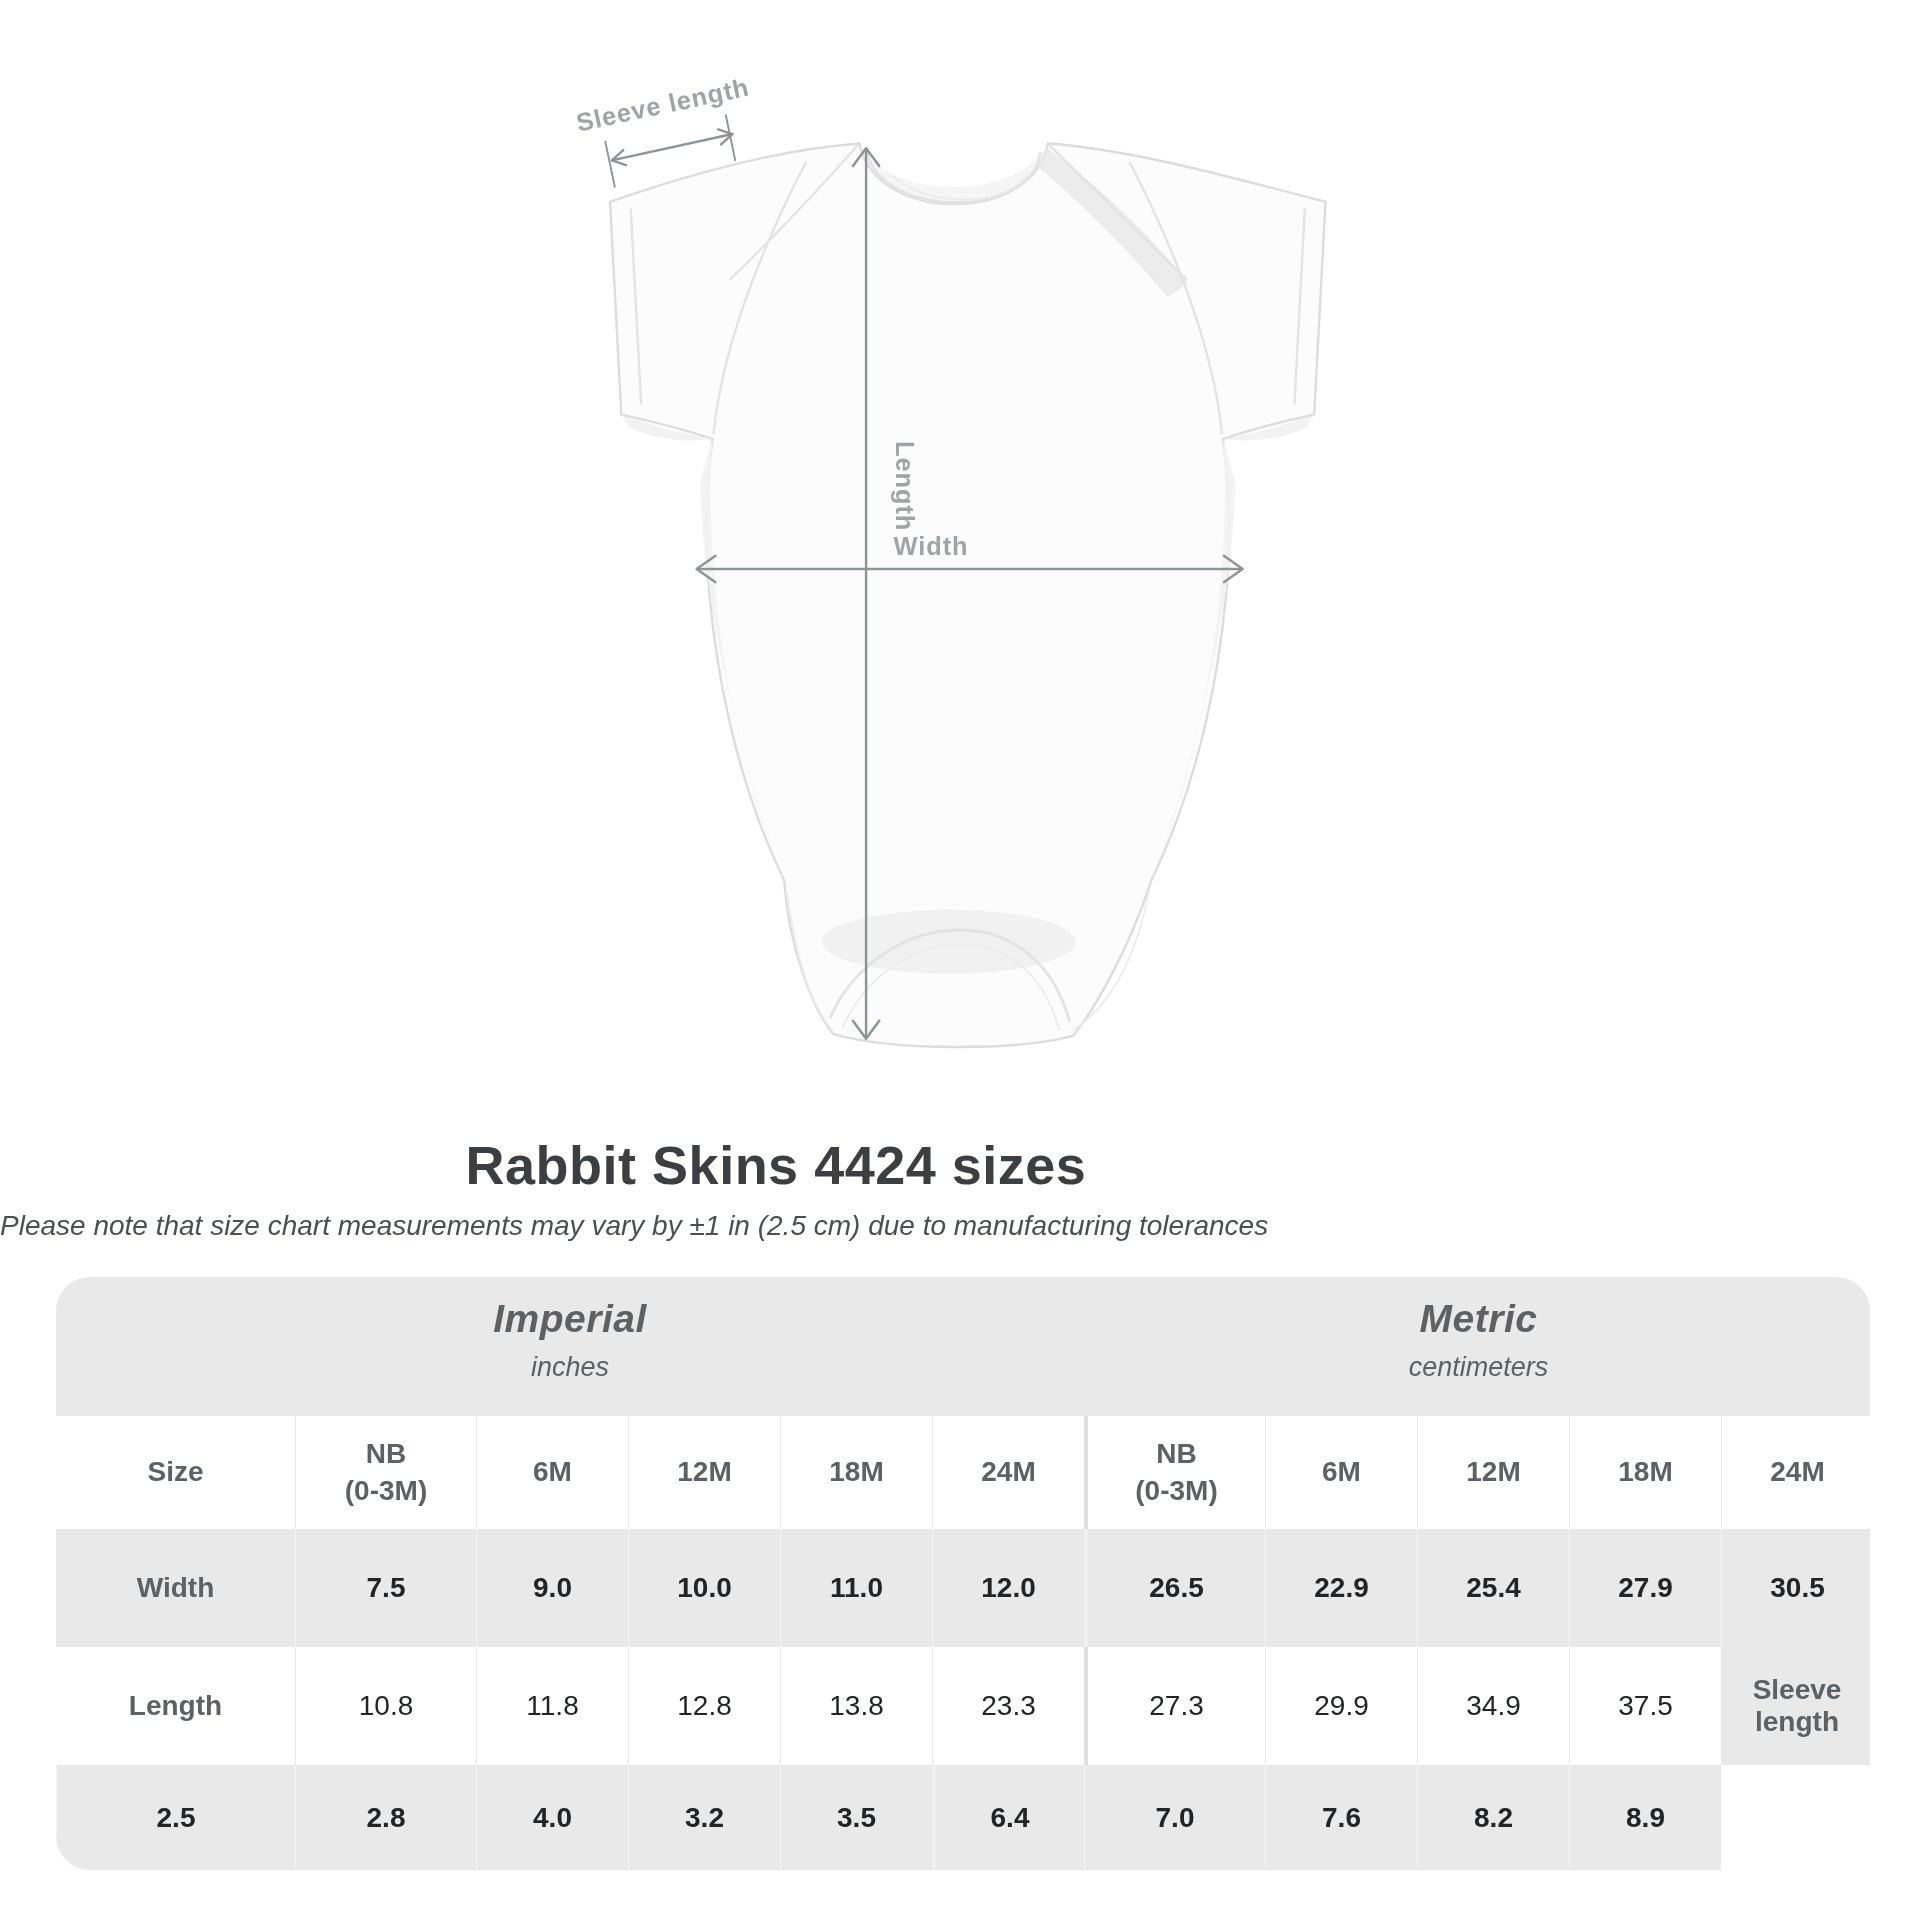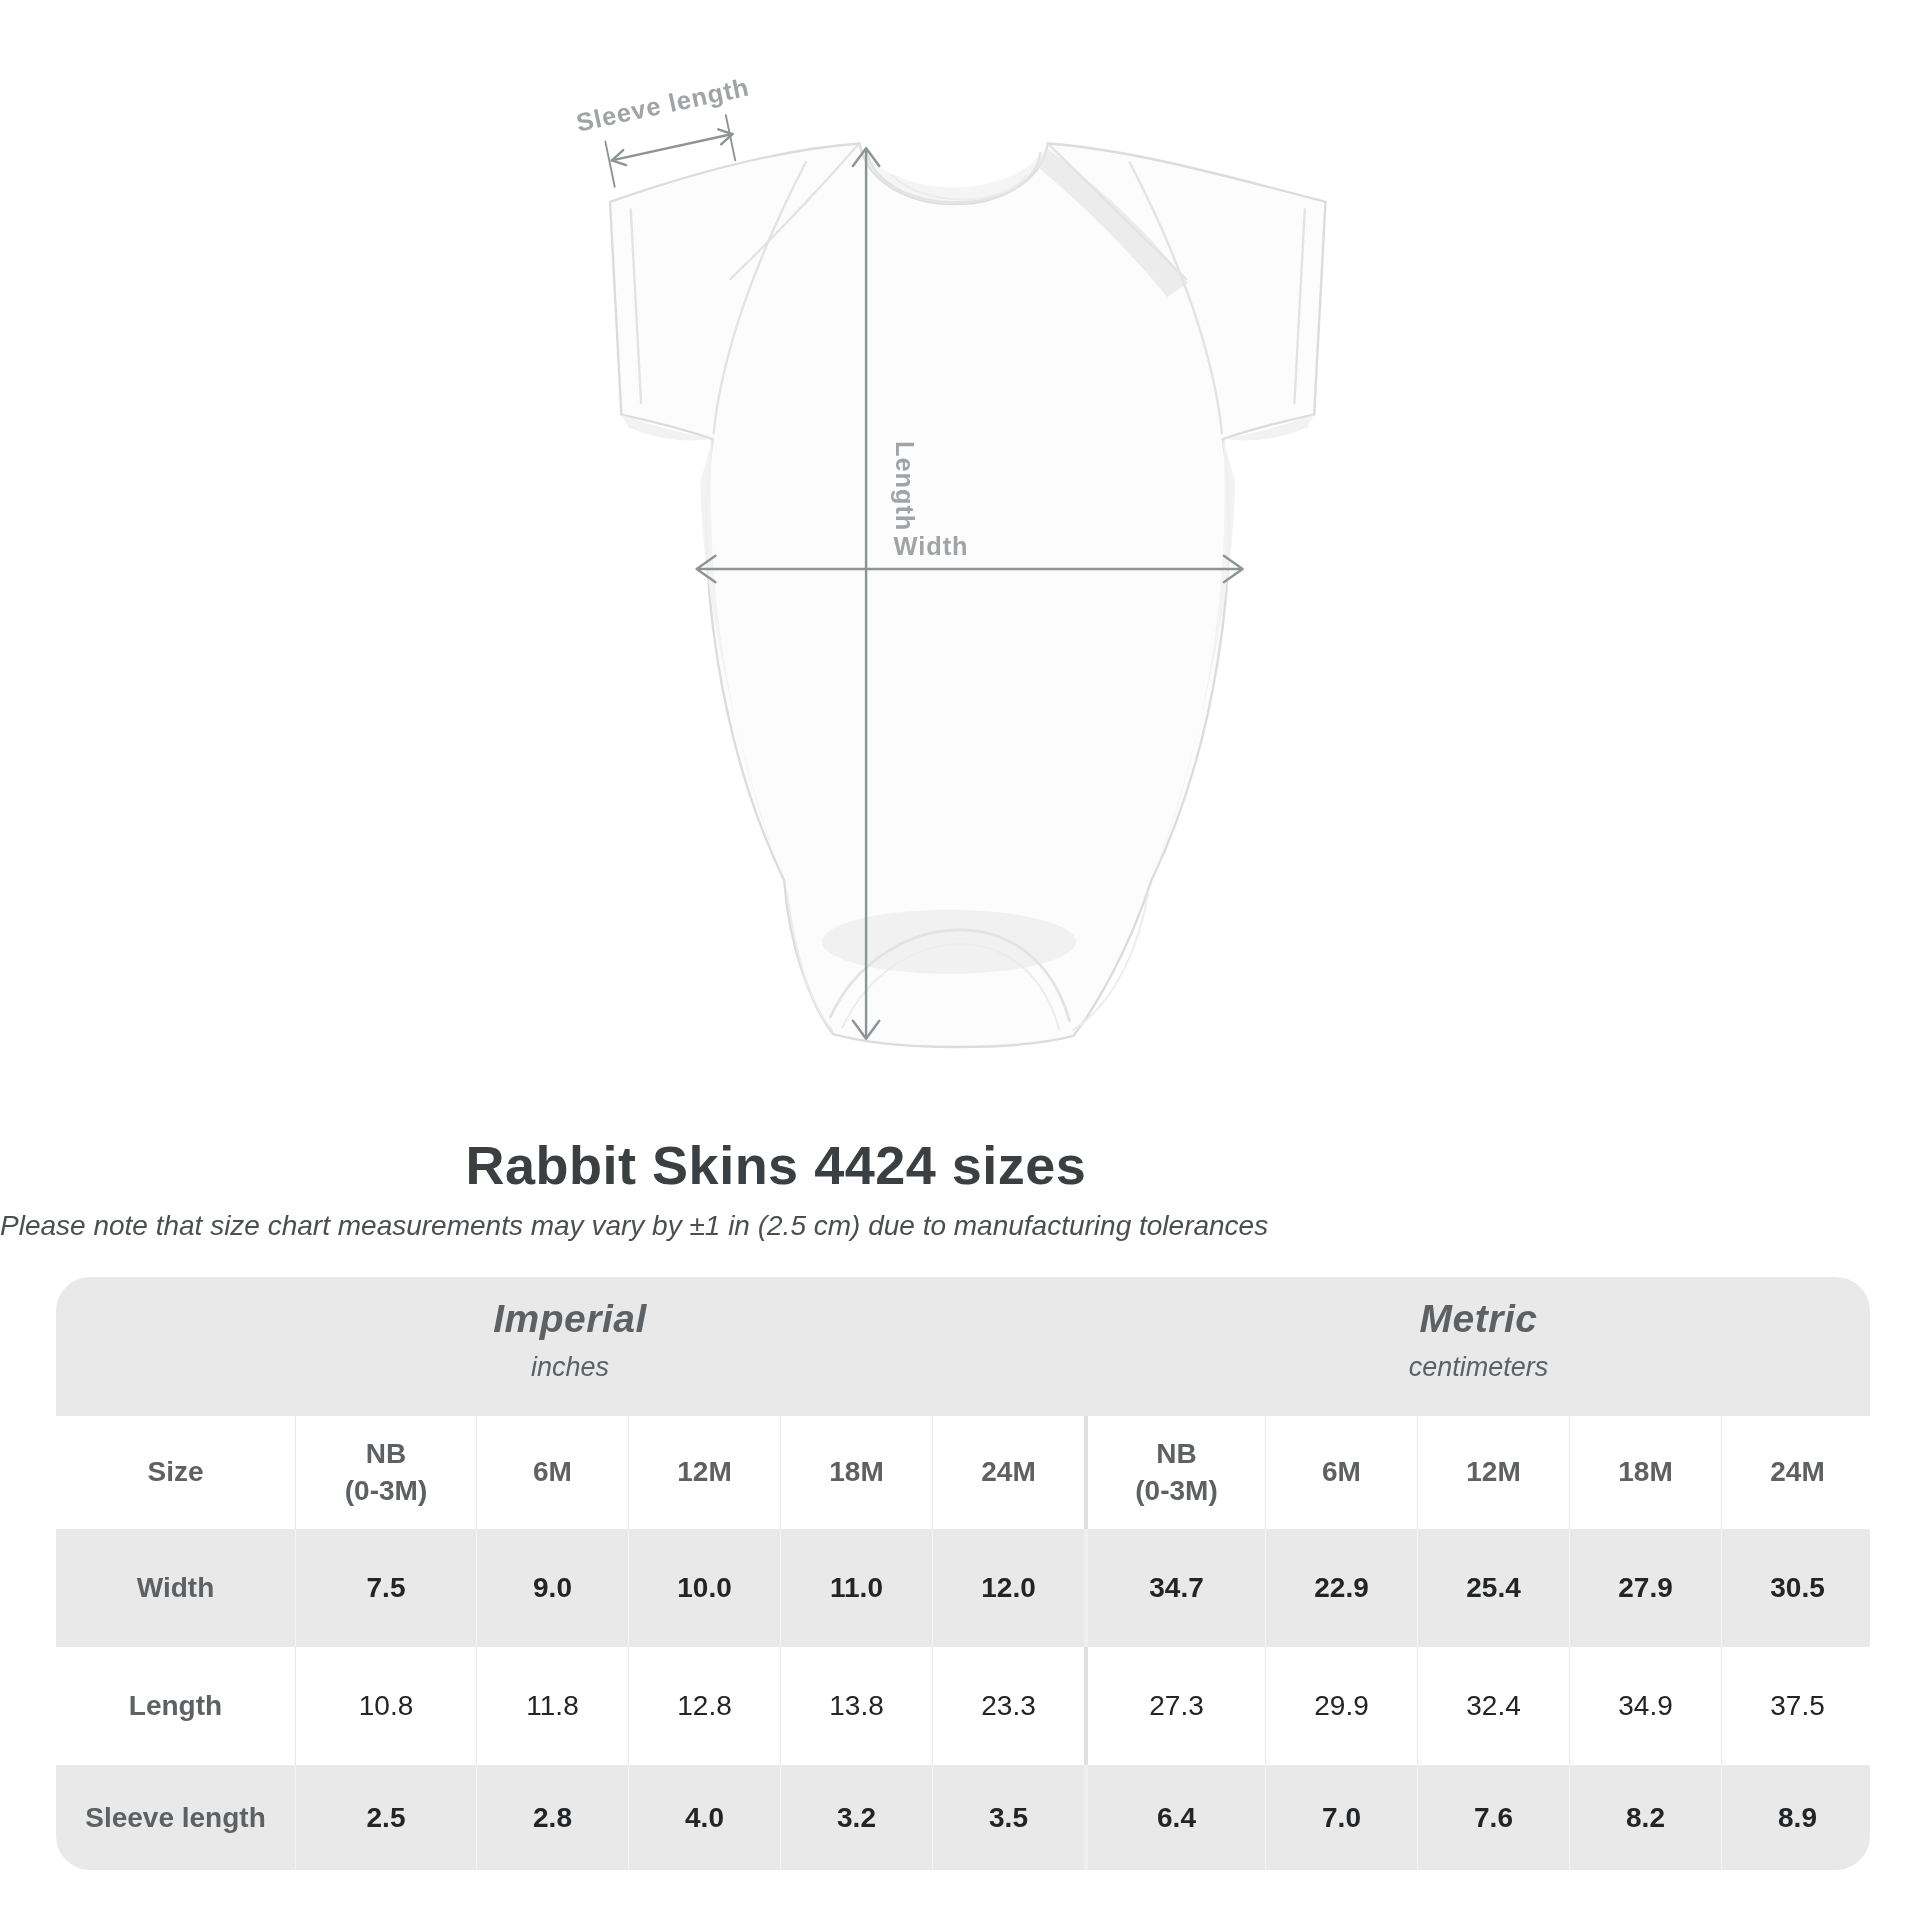--- a/index.html
+++ b/index.html
@@ -142,34 +142,33 @@
       <div class="c head white sep">6M</div>
       <div class="c head white sep">12M</div>
       <div class="c head white sep">18M</div>
       <div class="c head white sep">24M</div>
       <div class="c label gray">Width</div>
       <div class="c val gray sep">7.5</div>
       <div class="c val gray sep">9.0</div>
       <div class="c val gray sep">10.0</div>
       <div class="c val gray sep">11.0</div>
       <div class="c val gray sep">12.0</div>
-      <div class="c val gray sep sep-strong">34.7</div>
+      <div class="c val gray sep sep-strong">26.5</div>
       <div class="c val gray sep">22.9</div>
       <div class="c val gray sep">25.4</div>
       <div class="c val gray sep">27.9</div>
       <div class="c val gray sep">30.5</div>
       <div class="c label white">Length</div>
       <div class="c val white sep">10.8</div>
       <div class="c val white sep">11.8</div>
       <div class="c val white sep">12.8</div>
       <div class="c val white sep">13.8</div>
       <div class="c val white sep">23.3</div>
       <div class="c val white sep sep-strong">27.3</div>
       <div class="c val white sep">29.9</div>
-      <div class="c val white sep">32.4</div>
       <div class="c val white sep">34.9</div>
       <div class="c val white sep">37.5</div>
       <div class="c label gray">Sleeve length</div>
       <div class="c val gray sep">2.5</div>
       <div class="c val gray sep">2.8</div>
       <div class="c val gray sep">4.0</div>
       <div class="c val gray sep">3.2</div>
       <div class="c val gray sep">3.5</div>
       <div class="c val gray sep sep-strong">6.4</div>
       <div class="c val gray sep">7.0</div>

